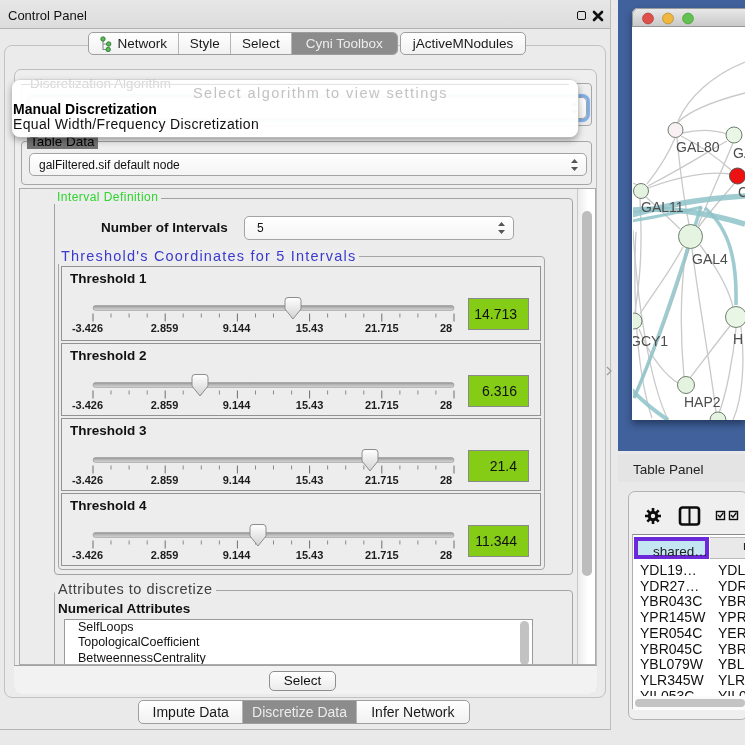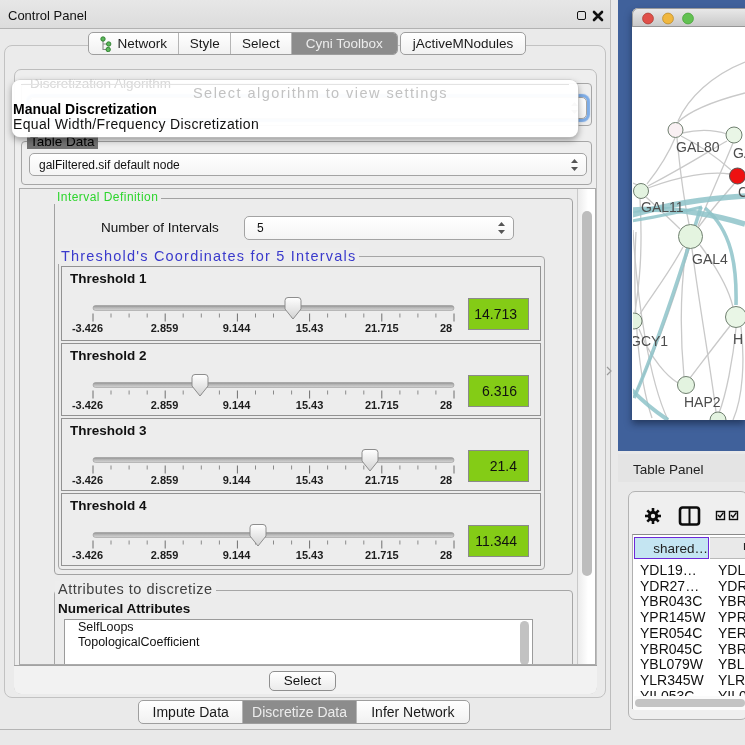--- a/index.html
+++ b/index.html
@@ -55,21 +55,21 @@
 #bluewin{position:absolute;left:618px;top:0;width:127px;height:451px;background:#40619b}
 #macwin{position:absolute;left:632px;top:8px;width:113px;height:412px;background:#fff;border-radius:6px 0 0 0;box-shadow:0 4px 7px rgba(10,20,40,0.5)}
 #mactb{position:absolute;left:0;top:0;width:113px;height:19px;background:linear-gradient(#e8e8e8,#c9c9c9);
  border-bottom:1px solid #979797;border-radius:6px 0 0 0;border-left:1px solid #9a9a9a;border-top:1px solid #9a9a9a}
 #netsvg{position:absolute;left:633px;top:27px}
 #tpanellab{position:absolute;left:633px;top:462px;font-size:13.5px;color:#222}
 #twin{position:absolute;left:628px;top:491px;width:120px;height:229px;background:#efefef;
  border:1px solid #b3b3b3;border-radius:7px}
 #tbox{position:absolute;left:3px;top:42px;width:114px;height:175px;background:#fff;
  border-top:1px solid #8a8a8a;border-left:1px solid #b0b0b0}
-.hc1{position:absolute;left:1px;top:2px;width:75px;height:22px;background:#c4e5f2;border:1px solid #6d28d9;
+.hc1{position:absolute;left:1px;top:2px;width:75px;height:22px;background:#c4e5f2;border:4px solid #6d28d9;
  font-size:13.5px;color:#222;text-align:right;text-indent:15px;line-height:21px}
 .hc2{position:absolute;left:77px;top:2px;width:37px;height:22px;background:#e9e9e9;border:1px solid #b9b9b9;border-left:none;
  font-size:13.5px;color:#222}
 .trow{position:absolute;left:0;width:114px;height:15.7px;font-size:14px;color:#111;white-space:nowrap}
 .trow .c1{position:absolute;left:7px}
 .trow .c2{position:absolute;left:85px}
 #hsc{position:absolute;left:1px;top:161px;width:113px;height:14px;background:#fbfbfb}
 #hscap{position:absolute;left:1px;top:2.5px;width:110px;height:8px;border-radius:4px;background:#c3c3c3}
 
 </style></head><body>
@@ -130,21 +130,21 @@
             <stop offset="1" stop-color="#d5d5d5"></stop>
           </linearGradient>
           <linearGradient id="thg" x1="0" y1="0" x2="0" y2="1">
             <stop offset="0" stop-color="#ffffff"></stop>
             <stop offset="1" stop-color="#d2d2d2"></stop>
           </linearGradient>
         </defs>
       </svg>
 <div class="grp" style="left:34px;top:9px;width:519px;height:377px;border-color:#a2a2a2"></div>
 <div class="glab" style="left:34px;top:1px;background:#ededed;color:#2dd52d;font-size:12px;letter-spacing:0.45px">Interval Definition</div>
-<div class="abs" style="left:81px;top:31px;font-weight:normal;font-size:13.5px;color:#111">Number of Intervals</div>
+<div class="abs" style="left:81px;top:31px;font-weight:bold;font-size:13.5px;color:#111">Number of Intervals</div>
 <div class="cb" style="left:224px;top:27px;width:270px;height:24px">
         <span class="txt" style="left:12px">5</span>
         <svg width="9" height="14" viewBox="0 0 9 14">
           <path d="M4.5 1 L8 5 L1 5 Z" fill="#555"></path>
           <path d="M4.5 13 L8 9 L1 9 Z" fill="#555"></path>
         </svg>
       </div>
 <div class="grp" style="left:38px;top:67px;width:487px;height:314px"></div>
 <div class="glab" style="left:38px;top:59px;background:#ededed;color:#3a3acc;font-size:14.5px;letter-spacing:1.2px">Threshold's Coordinates for 5 Intervals</div>
 <div class="thr" style="top:77px;height:75px">
@@ -286,20 +286,21 @@
             <path d="M 188 5.5 q 0 -3 3 -3 l 10 0 q 3 0 3 3 l 0 8.5 L 196 24 L 188 14 Z" fill="url(#thg)" stroke="#8d8d8d" stroke-width="1"></path>
           </svg></div>
         <div class="val">11.344</div>
       </div>
 <div class="grp" style="left:34px;top:401px;width:519px;height:90px"></div>
 <div class="glab" style="left:35px;top:392px;background:#ededed;color:#404040;font-size:14.5px;letter-spacing:0.5px">Attributes to discretize</div>
 <div class="abs" style="left:38px;top:412px;font-weight:bold;font-size:13.5px;color:#111">Numerical Attributes</div>
 <div id="alist">
         <div>SelfLoops</div>
         <div>TopologicalCoefficient</div>
+        <div>BetweennessCentrality</div>
       </div>
 <div id="acap"></div>
 <div id="spbar">
         <div id="spthumb"></div>
       </div>
 </div>
 <div id="applybar"></div>
 <div id="applybtn">Select</div>
 <div class="tabseg" id="btabs" style="left:138px;width:332px;font-size:14px">
       <div class="t" style="width:104px;font-size:14px">Impute Data</div>

